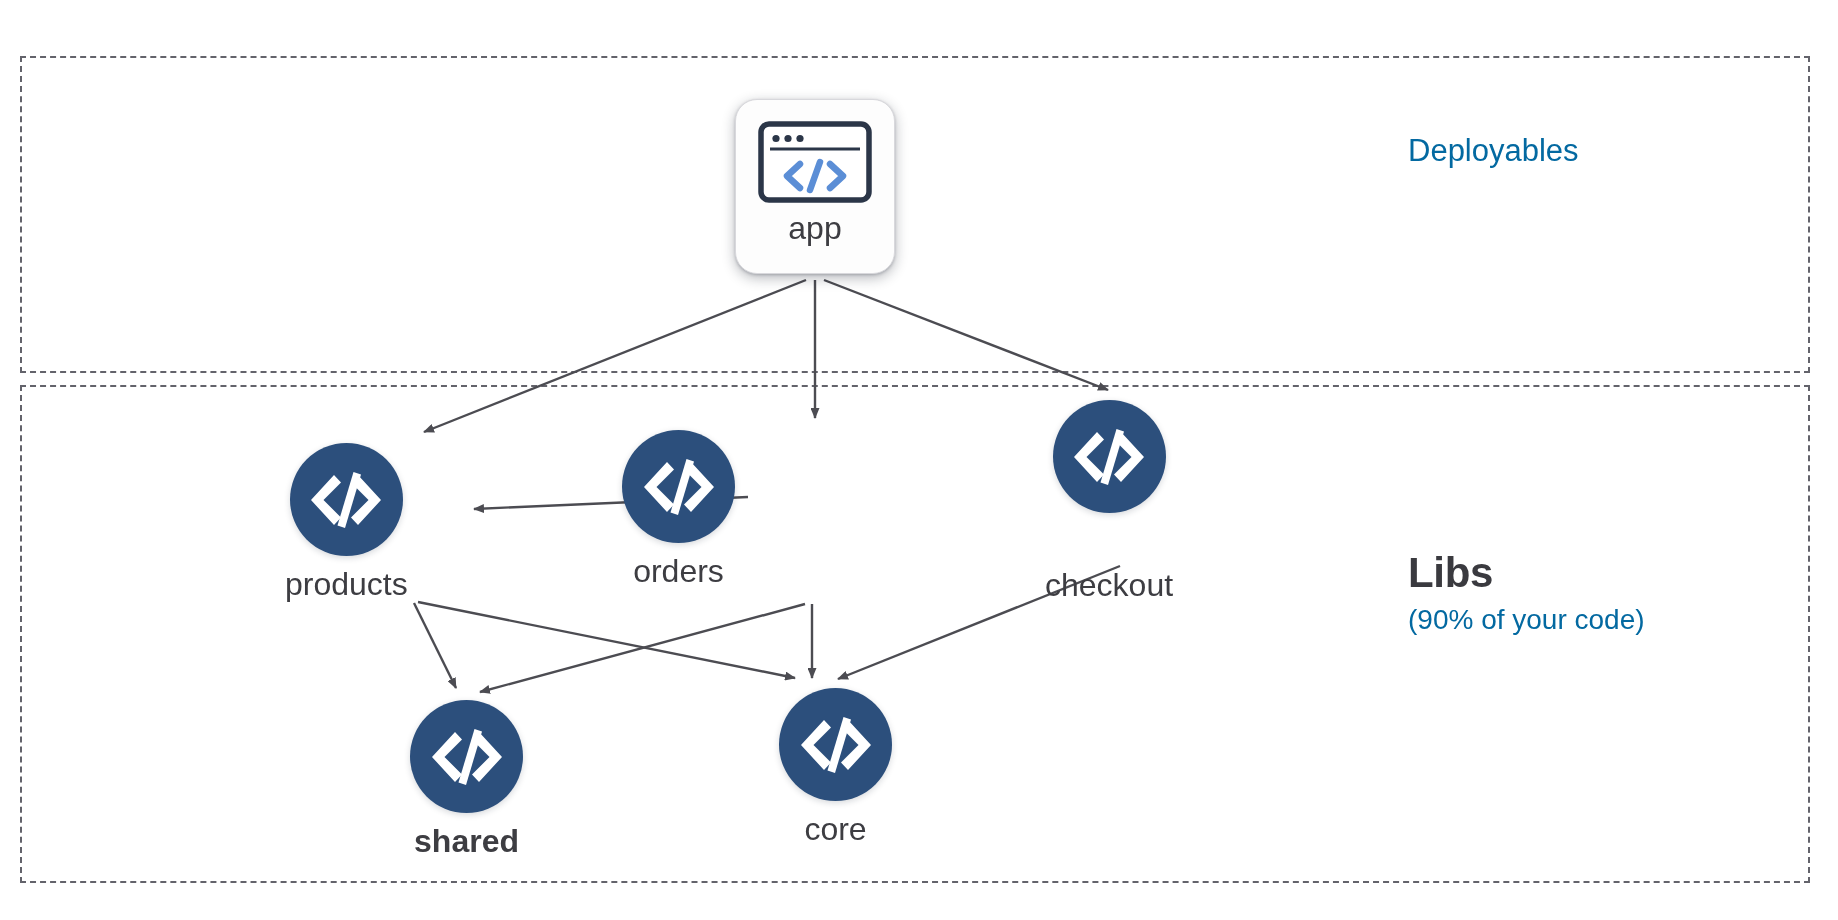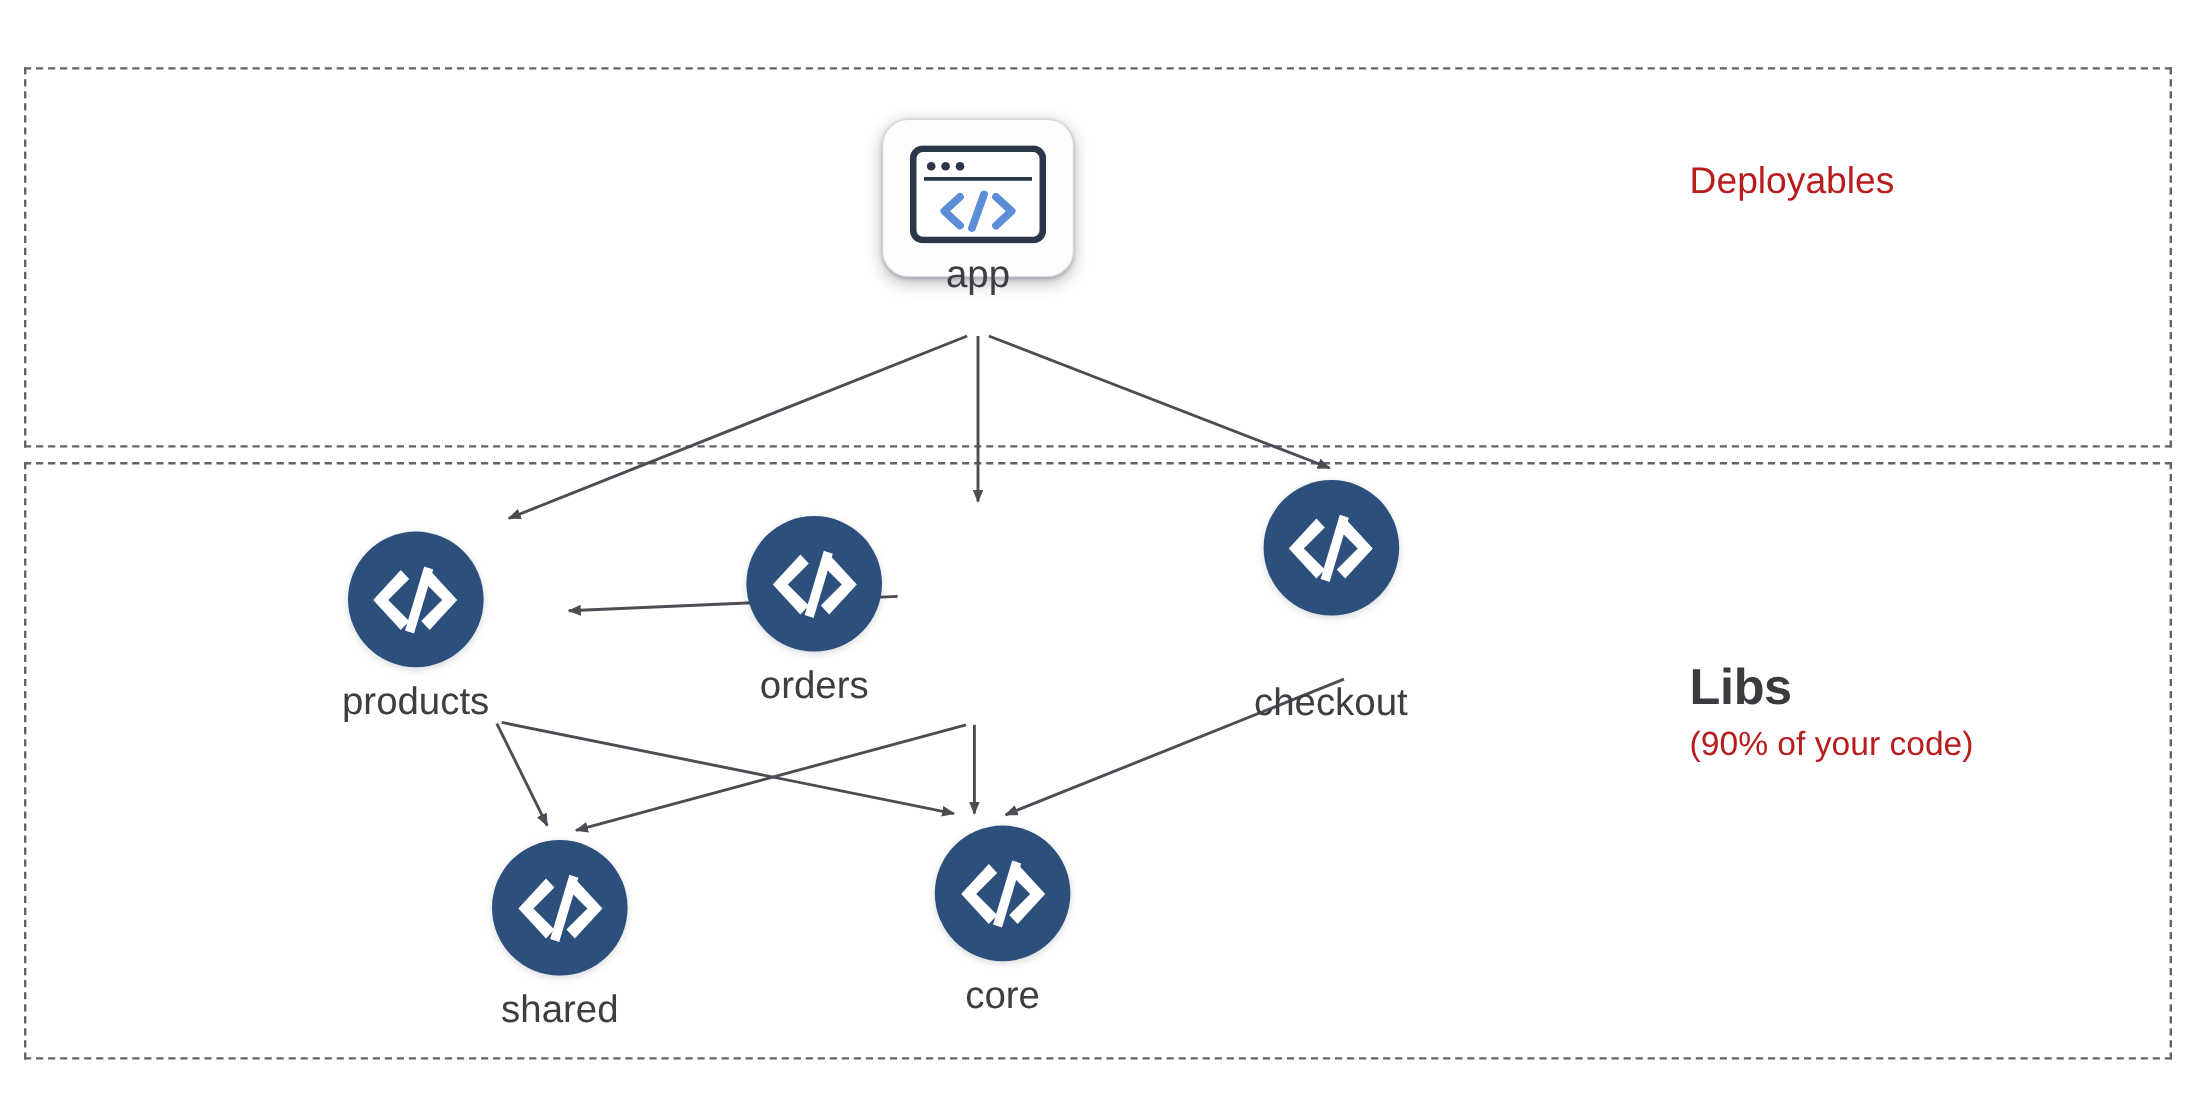--- a/index.html
+++ b/index.html
@@ -42,21 +42,21 @@
     display: block;
     font-size: 42px;
     font-weight: bold;
     letter-spacing: -0.3px;
     color: #3a3a3f;
   }
   .zone-caption .zone-sub {
     display: block;
     font-size: 31px;
     font-weight: normal;
-    color: #b91c1c;
+    color: #0369a1;
     margin-top: 6px;
   }
   #caption-apps { left: 1408px; top: 128px; }
   #caption-libs { left: 1408px; top: 525px; margin-top: 24px; }
   #caption-libs .zone-sub { font-size: 28px; margin-top: 8px; }
 
   
   #edges {
     position: absolute;
     left: 0; top: 0;
@@ -69,21 +69,21 @@
     stroke-width: 2.4;
     fill: none;
   }
 
   
   #node-app {
     position: absolute;
     left: 735px;
     top: 99px;
     width: 160px;
-    height: 132px;
+    height: 175px;
     border-radius: 22px;
     background: #fdfdfd;
     border: 1.5px solid #d8d8dc;
     box-shadow: 0 4px 13px rgba(20,25,40,0.30), 0 1px 3px rgba(20,25,40,0.22);
     box-sizing: border-box;
     display: flex;
     flex-direction: column;
     align-items: center;
     justify-content: flex-start;
     padding-top: 21px;
@@ -127,21 +127,21 @@
   
   #node-products { left: 285px;  top: 443px; }
   #node-products .lib-circle { width: 113px; height: 113px; }
 
   #node-orders   { left: 622px;  top: 430px; }
   #node-orders   .lib-circle { width: 113px; height: 113px; }
 
   #node-checkout { left: 1045px; top: 400px; gap: 44px; }
   #node-checkout .lib-circle { width: 113px; height: 113px; }
 
-  #node-shared   { left: 410px;  top: 700px; }
+  #node-shared   { left: 410px;  top: 700px; font-weight: bold; }
   #node-shared   .lib-circle { width: 113px; height: 113px; }
 
   #node-core     { left: 779px;  top: 688px; justify-content: flex-end; }
   #node-core     .lib-circle { width: 113px; height: 113px; }
 </style>
 </head>
 <body>
 
 <div id="stage">
 

